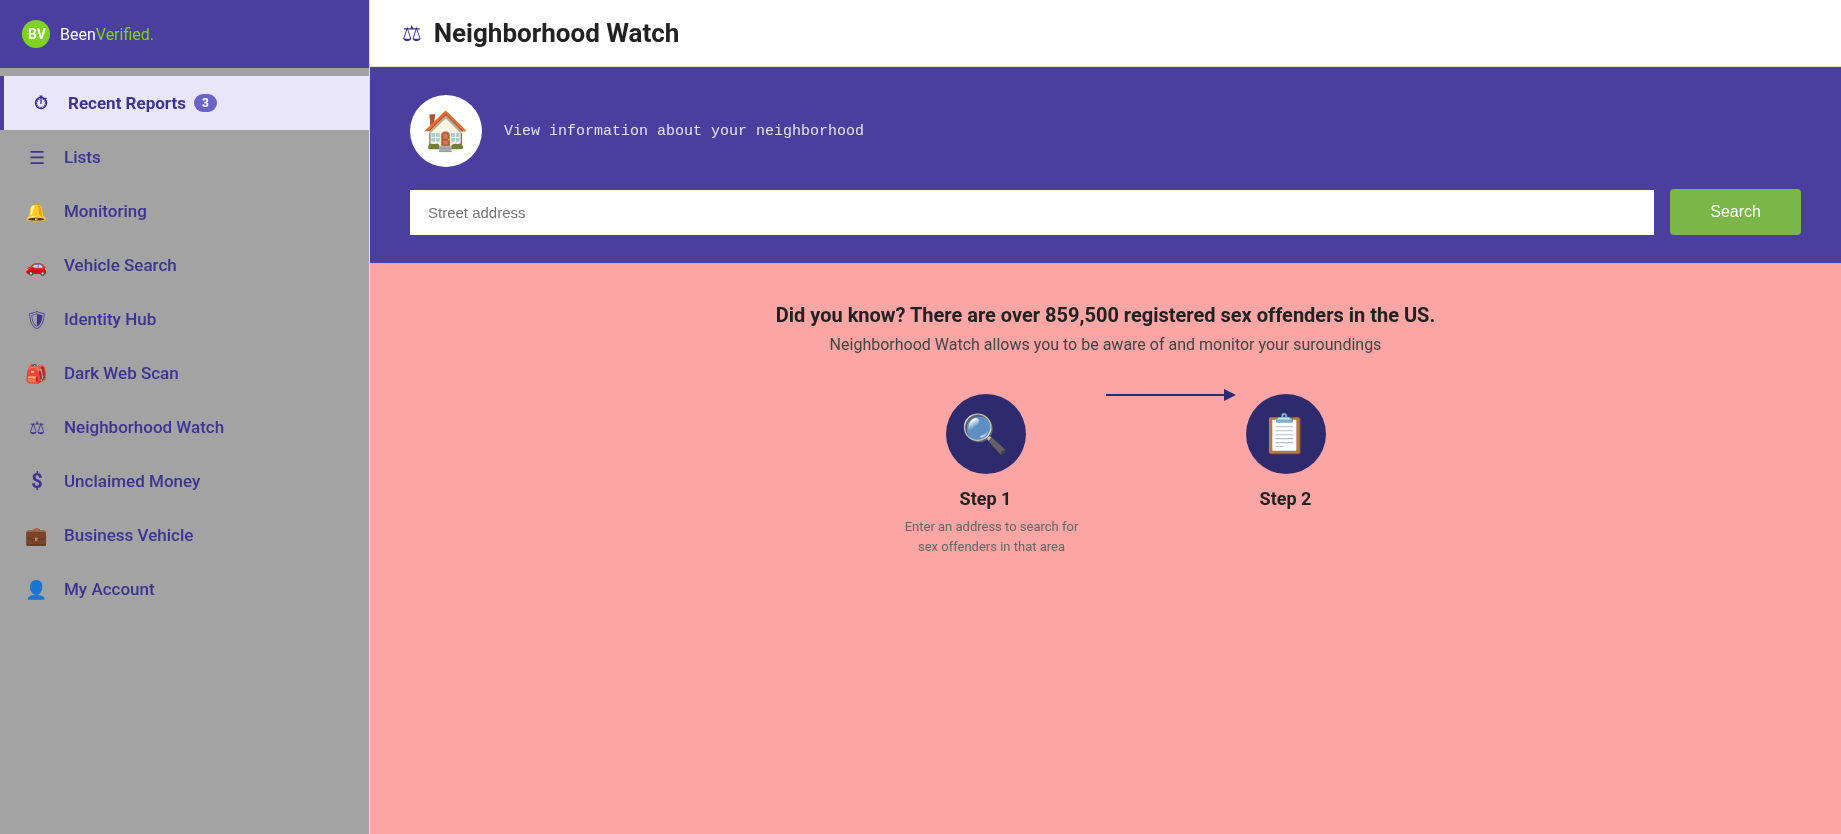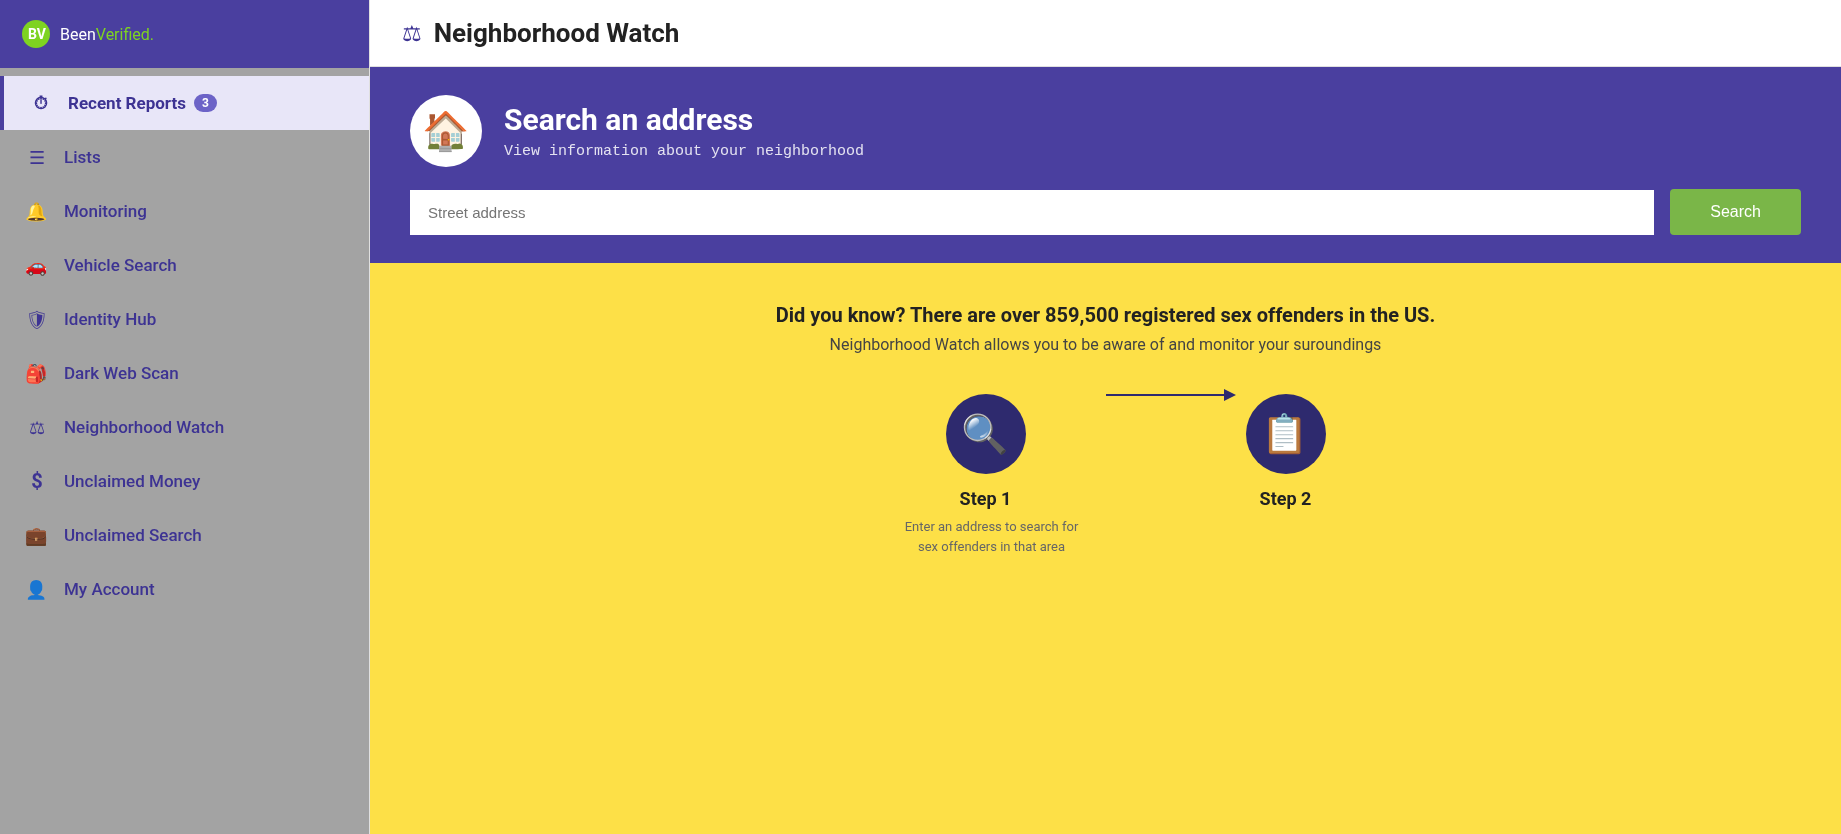--- a/index.html
+++ b/index.html
@@ -153,21 +153,21 @@
       border-radius: 4px;
       padding: 14px 40px;
       font-size: 16px;
       font-weight: 400;
       cursor: pointer;
       white-space: nowrap;
     }
 
     
     .info-section {
-      background: #fde047;
+      background: #fca5a5;
       padding: 40px;
       text-align: center;
       flex: 1;
     }
     .info-headline {
       font-size: 20px;
       font-weight: 700;
       color: #222;
       margin-bottom: 8px;
     }
@@ -288,42 +288,41 @@
       <span>Neighborhood Watch</span>
     </div>
 
     <div class="nav-item">
       <span class="nav-icon" style="font-weight:700;font-size:20px;">$</span>
       <span>Unclaimed Money</span>
     </div>
 
     <div class="nav-item">
       <span class="nav-icon">💼</span>
-      <span>Unclaimed Search</span>
+      <span>Business Vehicle</span>
     </div>
 
     <div class="nav-item">
       <span class="nav-icon">👤</span>
       <span>My Account</span>
     </div>
   </nav>
 </div>
 
 <div class="main">
 
   <div class="page-title-bar">
     <span class="page-title-icon">⚖</span>
     <span class="page-title-text">Neighborhood Watch</span>
   </div>
 
   <div class="hero-banner">
     <div class="hero-top">
       <div class="hero-globe">🏠</div>
       <div>
-        <div class="hero-title">Search an address</div>
         <div class="hero-subtitle">View information about your neighborhood</div>
       </div>
     </div>
     <div class="hero-search-row">
       <input class="hero-search-input" type="text" placeholder="Street address" style="">
       <button class="hero-search-btn">Search</button>
     </div>
   </div>
 
   <div class="info-section">

